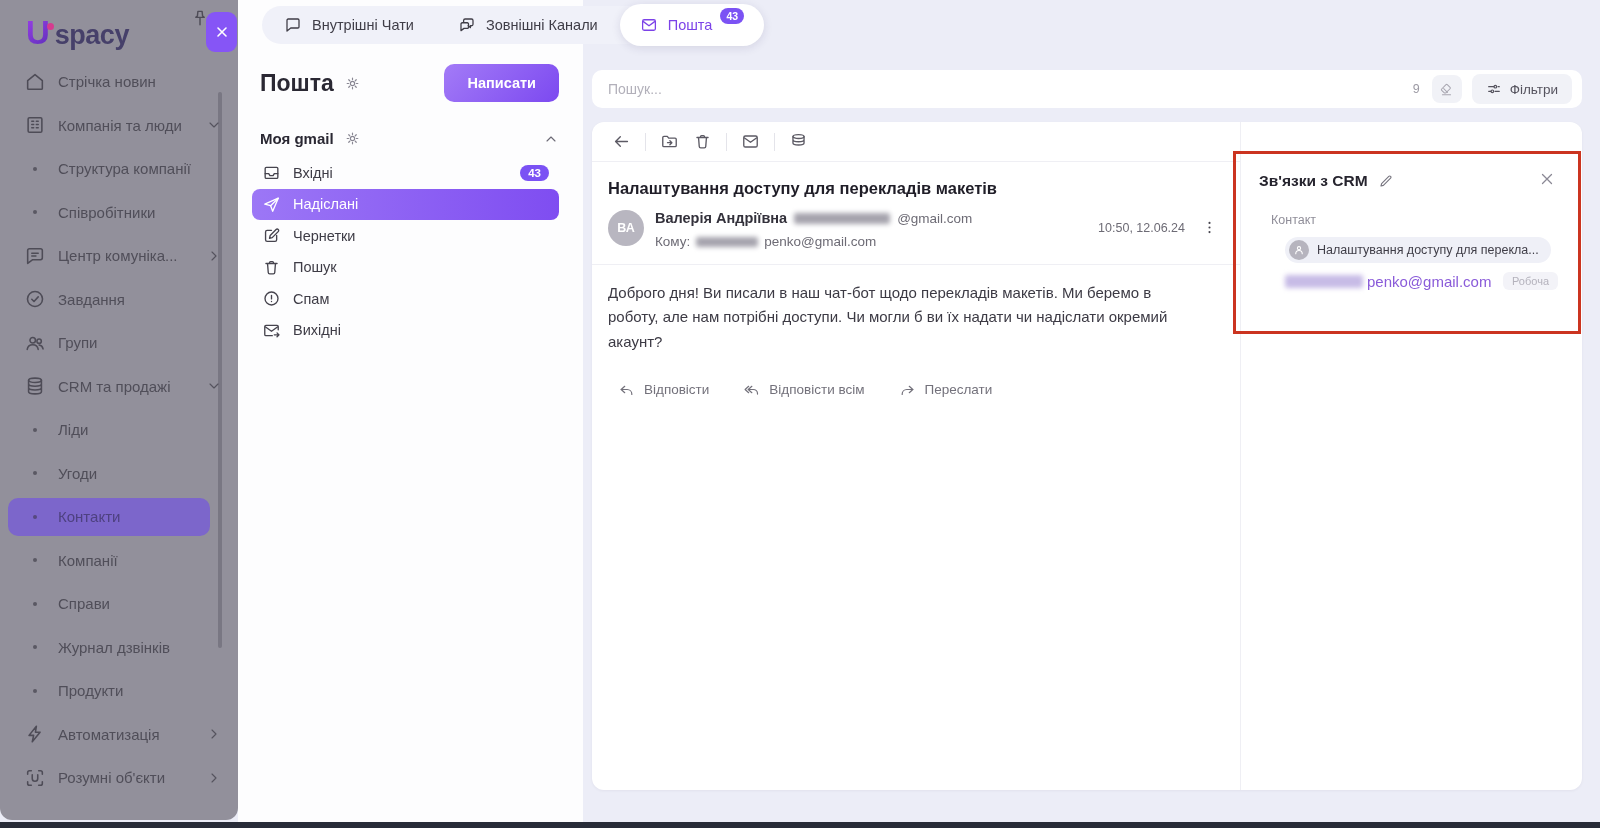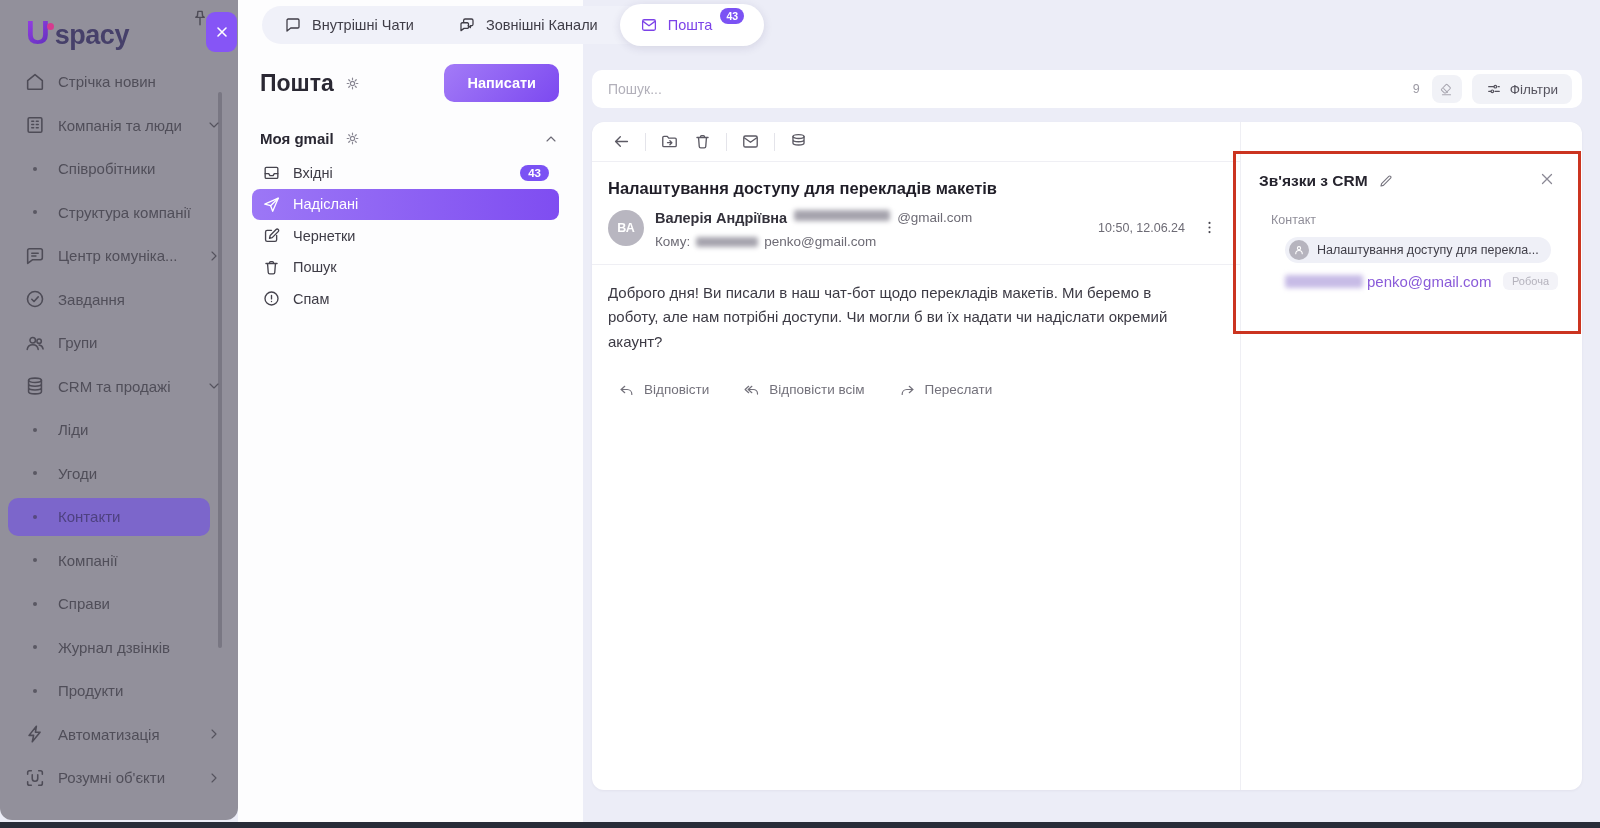--- a/index.html
+++ b/index.html
@@ -58,21 +58,21 @@
 .filter-btn svg{width:16px;height:16px}
 .card{position:absolute;left:592px;top:122px;width:990px;height:668px;background:#fff;border-radius:12px;display:flex;z-index:2;box-shadow:0 1px 3px rgba(30,28,50,.05)}
 .msg-col{flex:0 0 648px;width:648px;display:flex;flex-direction:column}
 .toolbar{height:40px;display:flex;align-items:center;padding:0 20px;border-bottom:1px solid #EFEFF4;color:#5C5A64;gap:14px}
 .tb-ico{width:19px;height:19px;cursor:pointer}
 .tb-div{width:1px;height:18px;background:#E4E4EA}
 .subject{font-size:16.5px;font-weight:700;color:#201E28;margin:17px 24px 0 16px}
 .sender-row{display:flex;margin:12px 22px 0 16px;align-items:flex-start}
 .avatar{width:36px;height:36px;border-radius:50%;background:#B8B6C0;color:#fff;font-size:12.5px;font-weight:700;display:flex;align-items:center;justify-content:center;flex:0 0 36px}
 .sender-info{margin-left:11px}
-.sender-line{display:flex;gap:7px}
+.sender-line{display:flex;align-items:center;gap:7px}
 .sender-name{font-size:14.5px;font-weight:700;color:#33313B}
 .redact{display:inline-block;background:#A5A3AD;border-radius:2px;filter:blur(2.5px)}
 .redact.r-sender{width:96px;height:11px}
 .redact.r-to{width:62px;height:10px}
 .redact.r-crm{width:78px;height:13px;background:#C7BBE6}
 .sender-email{font-size:13.5px;color:#6D6B75}
 .to-line{margin-top:8px;font-size:13.5px;color:#6D6B75;display:flex;align-items:center;gap:6px}
 .meta{margin-left:auto;display:flex;align-items:center;gap:16px;padding-top:9px}
 .datetime{font-size:12.5px;color:#6D6B75;white-space:nowrap}
 .kebab{width:17px;height:17px;color:#46444E;cursor:pointer}
@@ -137,25 +137,25 @@
           </span>
         <span class="sb-label">Компанія та люди</span>
         <span class="sb-chev">
             <svg class="ic" viewBox="0 0 24 24">
               <path d="M6 9l6 6 6-6"></path>
             </svg>
           </span>
       </div>
       <div class="sb-item sub">
         <span class="sb-bullet"></span>
+        <span class="sb-label">Структура компанії</span>
+      </div>
+      <div class="sb-item sub">
+        <span class="sb-bullet"></span>
         <span class="sb-label">Співробітники</span>
-      </div>
-      <div class="sb-item sub">
-        <span class="sb-bullet"></span>
-        <span class="sb-label">Структура компанії</span>
       </div>
       <div class="sb-item">
         <span class="sb-ico">
             <svg class="ic" viewBox="0 0 24 24">
               <path d="M4 6a2 2 0 012-2h12a2 2 0 012 2v8a2 2 0 01-2 2H9.5L4 20z"></path>
               <path d="M8.5 9h7M8.5 12h4.5"></path>
             </svg>
           </span>
         <span class="sb-label">Центр комуніка...</span>
         <span class="sb-chev">
@@ -320,20 +320,30 @@
         <span class="f-label">Пошук</span>
       </div>
       <div class="folder">
         <span class="f-ico">
             <svg class="ic" viewBox="0 0 24 24">
               <circle cx="12" cy="12" r="8.2"></circle>
               <path d="M12 8v4.5M12 15.6v.2"></path>
             </svg>
           </span>
         <span class="f-label">Спам</span>
+      </div>
+      <div class="folder">
+        <span class="f-ico">
+            <svg class="ic" viewBox="0 0 24 24">
+              <path d="M20.5 11V7a1.5 1.5 0 00-1.5-1.5H5A1.5 1.5 0 003.5 7v10A1.5 1.5 0 005 18.5h8"></path>
+              <path d="M4.5 7.5L12 13l7.5-5.5"></path>
+              <path d="M15.5 17.5h6M19 15l2.5 2.5L19 20"></path>
+            </svg>
+          </span>
+        <span class="f-label">Вихідні</span>
       </div>
     </div>
   </section>
 
   <div class="tabbar">
     <div class="tab">
       <span class="t-ico">
           <svg class="ic" viewBox="0 0 24 24">
             <path d="M4 5.5A1.5 1.5 0 015.5 4h13A1.5 1.5 0 0120 5.5v9a1.5 1.5 0 01-1.5 1.5H9l-5 4z"></path>
           </svg>

